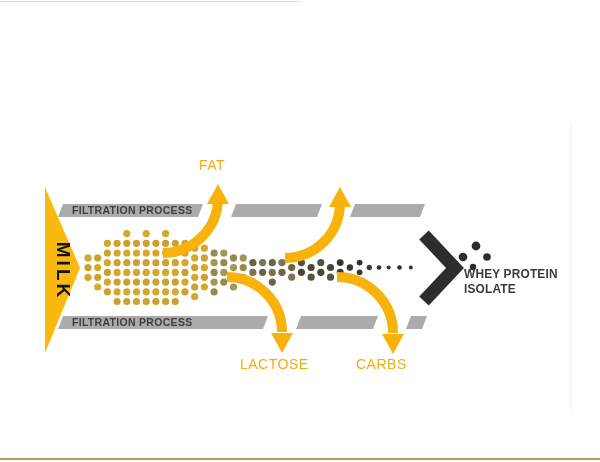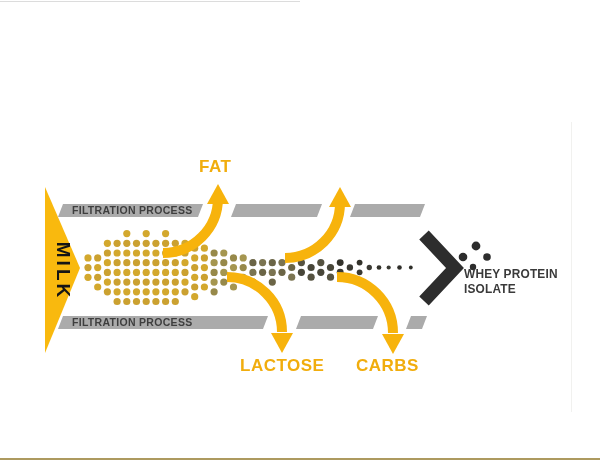--- a/index.html
+++ b/index.html
@@ -14,21 +14,21 @@
     position:absolute;height:13px;background:#ABABAB;
     clip-path:polygon(5px 0, 100% 0, calc(100% - 5px) 100%, 0 100%);
   }
   .bar-label{
     position:absolute;left:14px;top:0;height:21px;line-height:13px;
     font-size:10.5px;font-weight:bold;letter-spacing:0.3px;color:#3E3E3E;
     white-space:nowrap;
   }
   
   .ylabel{
-    position:absolute;font-weight:bold;font-size:17px;letter-spacing:0.5px;
+    position:absolute;font-weight:normal;font-size:14px;letter-spacing:0.5px;
     color:#F1AD0D;white-space:nowrap;
   }
   
   #milk-label{
     position:absolute;left:32px;top:261px;width:62px;height:20px;
     text-align:center;font-weight:bold;font-size:19px;letter-spacing:3px;
     color:#151515;transform:rotate(90deg);line-height:20px;
   }
   
   #result-text{

